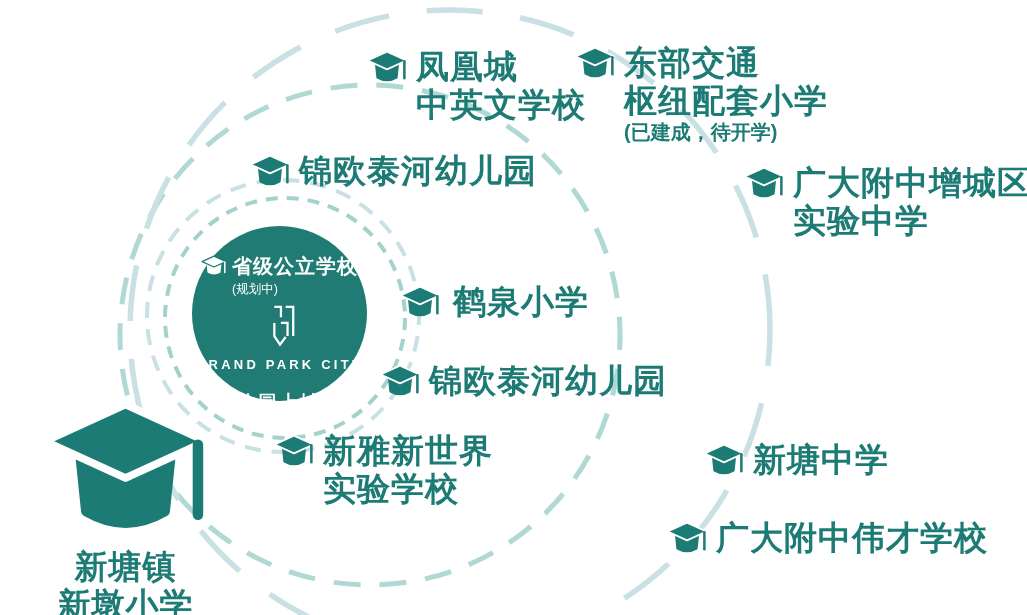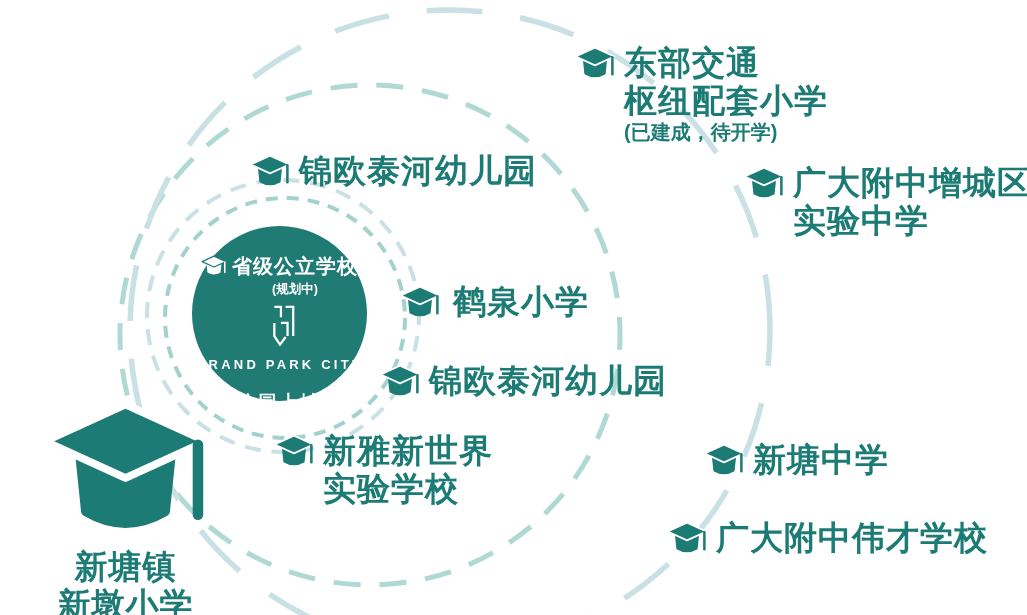--- a/index.html
+++ b/index.html
@@ -15,25 +15,25 @@
   .lines{font-size:33px;line-height:1.16;letter-spacing:1px;white-space:nowrap;}
   .note{font-size:20px;letter-spacing:0;font-weight:bold;}
   .school.stacked{display:block;width:175px;text-align:center;}
   .school.stacked .cap{margin:0 0 8px 100px;}
   .school.stacked .lines{white-space:normal;}
   
   .badge{
     position:absolute;left:192px;top:226px;width:175px;height:175px;border-radius:50%;
     display:flex;flex-direction:column;align-items:center;padding-top:27px;box-sizing:border-box;
   }
-  .badge-head{display:flex;flex-direction:column;align-items:center;}
+  .badge-head{display:flex;flex-direction:column;}
   .badge-row{display:flex;align-items:center;gap:5px;}
   .badge-row .cap{width:26px;height:23px;margin:0;}
   .badge-label{font-size:20px;font-weight:bold;letter-spacing:1px;white-space:nowrap;}
-  .badge-sub{font-size:12.5px;font-weight:bold;margin-left:31px;margin-top:1px;}
+  .badge-sub{font-size:12.5px;font-weight:normal;margin-left:31px;margin-top:1px;}
   .logo-mark{width:34px;height:46px;margin-top:6px;}
   .logo-mark svg{width:100%;height:100%;display:block;}
   .brand-en{font-size:13px;letter-spacing:3.2px;margin-top:8px;font-weight:bold;white-space:nowrap;}
   .brand-cn{font-size:18px;font-weight:bold;letter-spacing:3px;margin-top:18px;white-space:nowrap;}
 </style>
 </head>
 <body>
 
 <div class="stage" style="color: rgb(28, 123, 116);">
 
@@ -63,20 +63,33 @@
         <path d="M24 3 H32 V34"></path>
         <path d="M12 3 H19 V14"></path>
         <path d="M19 20 H26 V34"></path>
         <path d="M12 20 V34 L18 43 L24 35"></path>
       </svg>
     </div>
     <div class="brand-en" style="color: rgb(255, 255, 255);">GRAND PARK CITY</div>
     <div class="brand-cn" style="color: rgb(255, 255, 255);">公园上城</div>
   </div>
 
+  <div class="school" style="left:366px;top:48px;">
+    <span class="cap">
+      <svg viewBox="0 0 50 42">
+        <path d="M12 14 L38 14 L36.2 31.5 Q25 38 13.8 31.5 Z" fill="currentColor" stroke="currentColor" stroke-width="3" stroke-linejoin="round"></path>
+        <path d="M25 1 L48 11.5 L25 22 L2 11.5 Z" fill="currentColor" stroke="#ffffff" stroke-width="2.2" stroke-linejoin="round"></path>
+        <rect x="44.2" y="11" width="3" height="23" rx="1.5" fill="currentColor"></rect>
+      </svg>
+    </span>
+    <div class="lines">
+      <div>凤凰城</div>
+      <div>中英文学校</div>
+    </div>
+  </div>
 
   <div class="school" style="left:574px;top:44px;">
     <span class="cap">
       <svg viewBox="0 0 50 42">
         <path d="M12 14 L38 14 L36.2 31.5 Q25 38 13.8 31.5 Z" fill="currentColor" stroke="currentColor" stroke-width="3" stroke-linejoin="round"></path>
         <path d="M25 1 L48 11.5 L25 22 L2 11.5 Z" fill="currentColor" stroke="#ffffff" stroke-width="2.2" stroke-linejoin="round"></path>
         <rect x="44.2" y="11" width="3" height="23" rx="1.5" fill="currentColor"></rect>
       </svg>
     </span>
     <div class="lines">

